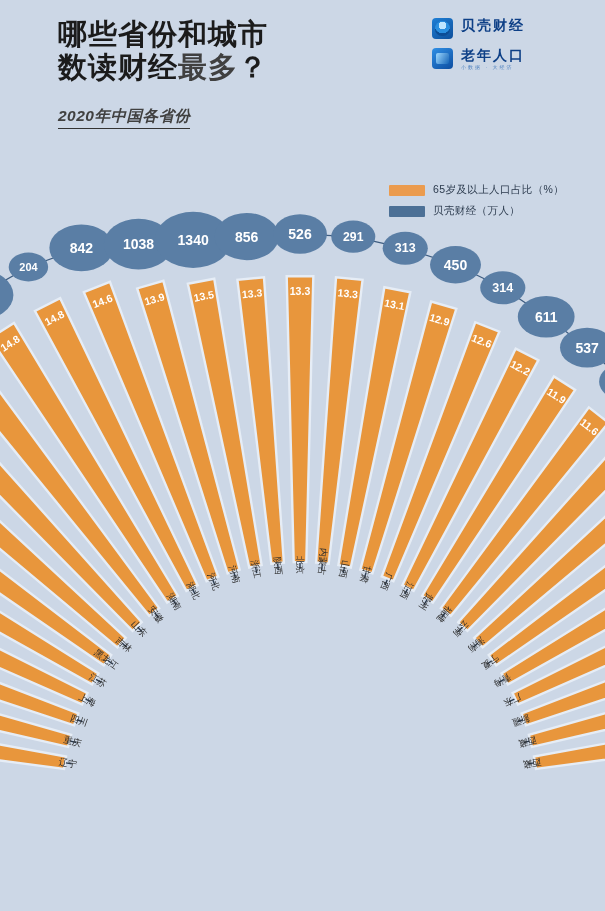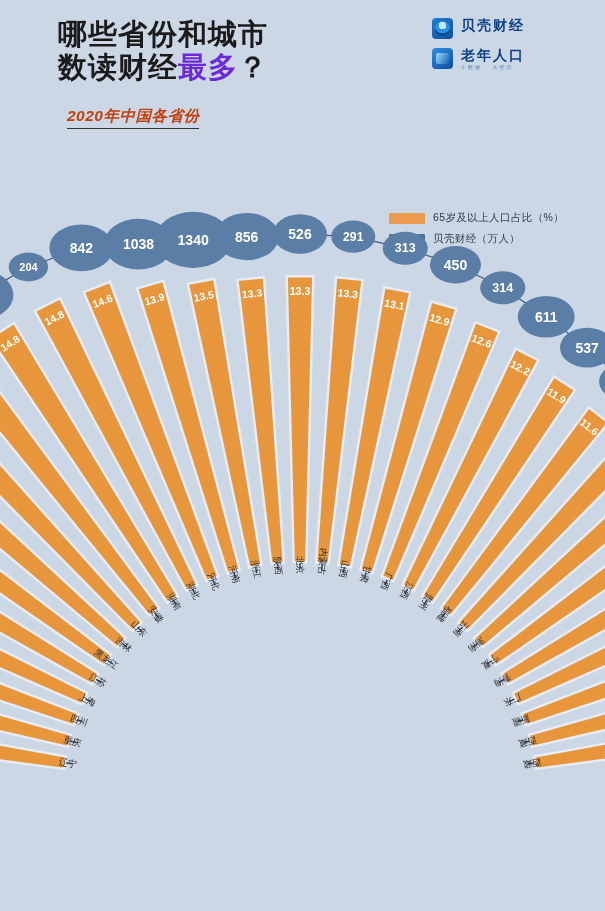--- a/index.html
+++ b/index.html
@@ -11,25 +11,25 @@
   }
   #stage{position:absolute;inset:0;width:605px;height:911px;}
 
   
   .hdr{position:absolute;left:0;top:0;width:605px;height:165px;}
   .title{
     position:absolute;left:58px;top:18px;
     font-size:29px;line-height:33px;font-weight:bold;
     color:#1b1b1b;letter-spacing:1px;white-space:nowrap;
   }
-  .title .hl{color:#6d28d9;text-align:right;}
+  .title .hl{color:#404040;text-align:right;}
   .subtitle{
-    position:absolute;left:67px;top:105px;
+    position:absolute;left:58px;top:105px;
     font-size:15.5px;line-height:22px;font-weight:bold;font-style:italic;
-    color:#c2410c;letter-spacing:.5px;white-space:nowrap;
+    color:#404040;letter-spacing:.5px;white-space:nowrap;
   }
   .subtitle span{border-bottom:1.5px solid #333;display:inline-block;padding-bottom:1px;}
 
   
   .logos{position:absolute;left:432px;top:18px;}
   .logo-row{display:flex;align-items:flex-start;margin-bottom:9px;}
   .logo-mark{width:21px;height:21px;border-radius:4px;margin-right:8px;position:relative;overflow:hidden;}
   .logo-mark.shell{background:linear-gradient(145deg,#1e7fd6,#0e4f9b);}
   .logo-mark.shell:after{
     content:"";position:absolute;left:3px;top:3px;width:15px;height:15px;
@@ -38,21 +38,21 @@
   }
   .logo-mark.shudu{background:linear-gradient(145deg,#2f8fe5,#0d4da0);}
   .logo-mark.shudu:after{
     content:"";position:absolute;left:4px;top:5px;width:13px;height:11px;
     background:linear-gradient(120deg,#9fd9ff,#1565b8);border-radius:2px;
   }
   .logo-txt{font-size:14px;font-weight:bold;color:#0d3f86;letter-spacing:2px;line-height:14px;}
   .logo-sub{font-size:5px;color:#4b7fbe;letter-spacing:2px;margin-top:2px;}
 
   
-  .legend{position:absolute;left:389px;top:183px;margin-top:28px;}
+  .legend{position:absolute;left:389px;top:183px;}
   .lg-row{display:flex;align-items:center;margin-bottom:7px;}
   .sw{width:36px;height:11px;border-radius:1px;margin-right:8px;}
   .sw.o{background:#eb9b4e;}
   .sw.b{background:#4c7096;}
   .lg-label{font-size:10.5px;color:#2b3a4d;letter-spacing:.4px;white-space:nowrap;}
 
   
   #radial{position:absolute;left:0;top:0;}
   .bar-shape{fill:#e8963c;stroke:#e6edf6;stroke-width:2.4;}
   .bar-val{fill:#ffffff;font-size:10.5px;font-weight:bold;font-family:"Liberation Sans",sans-serif;}

